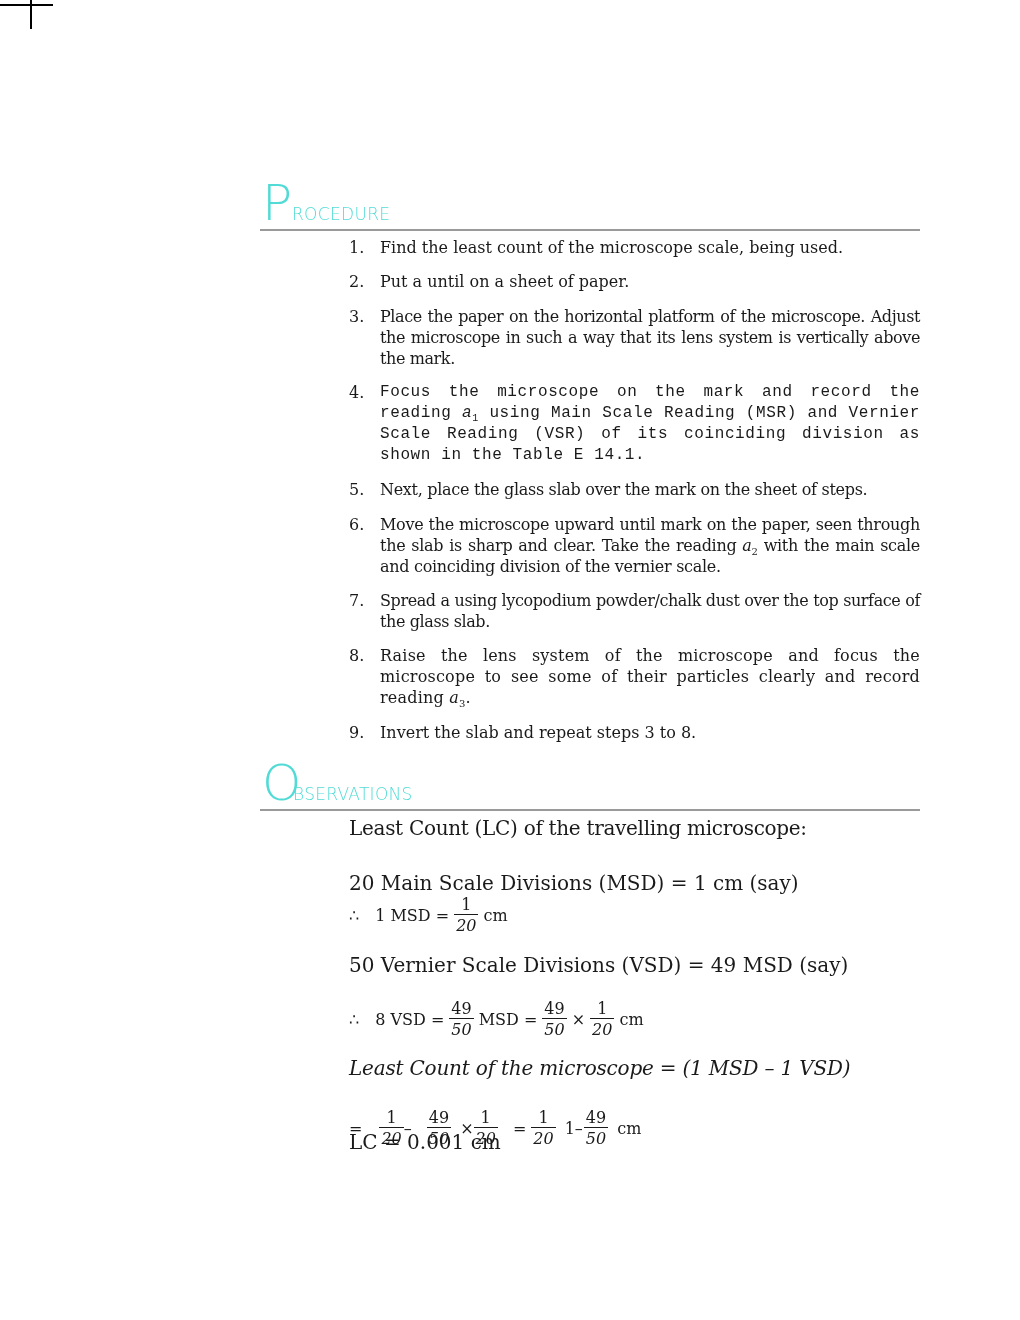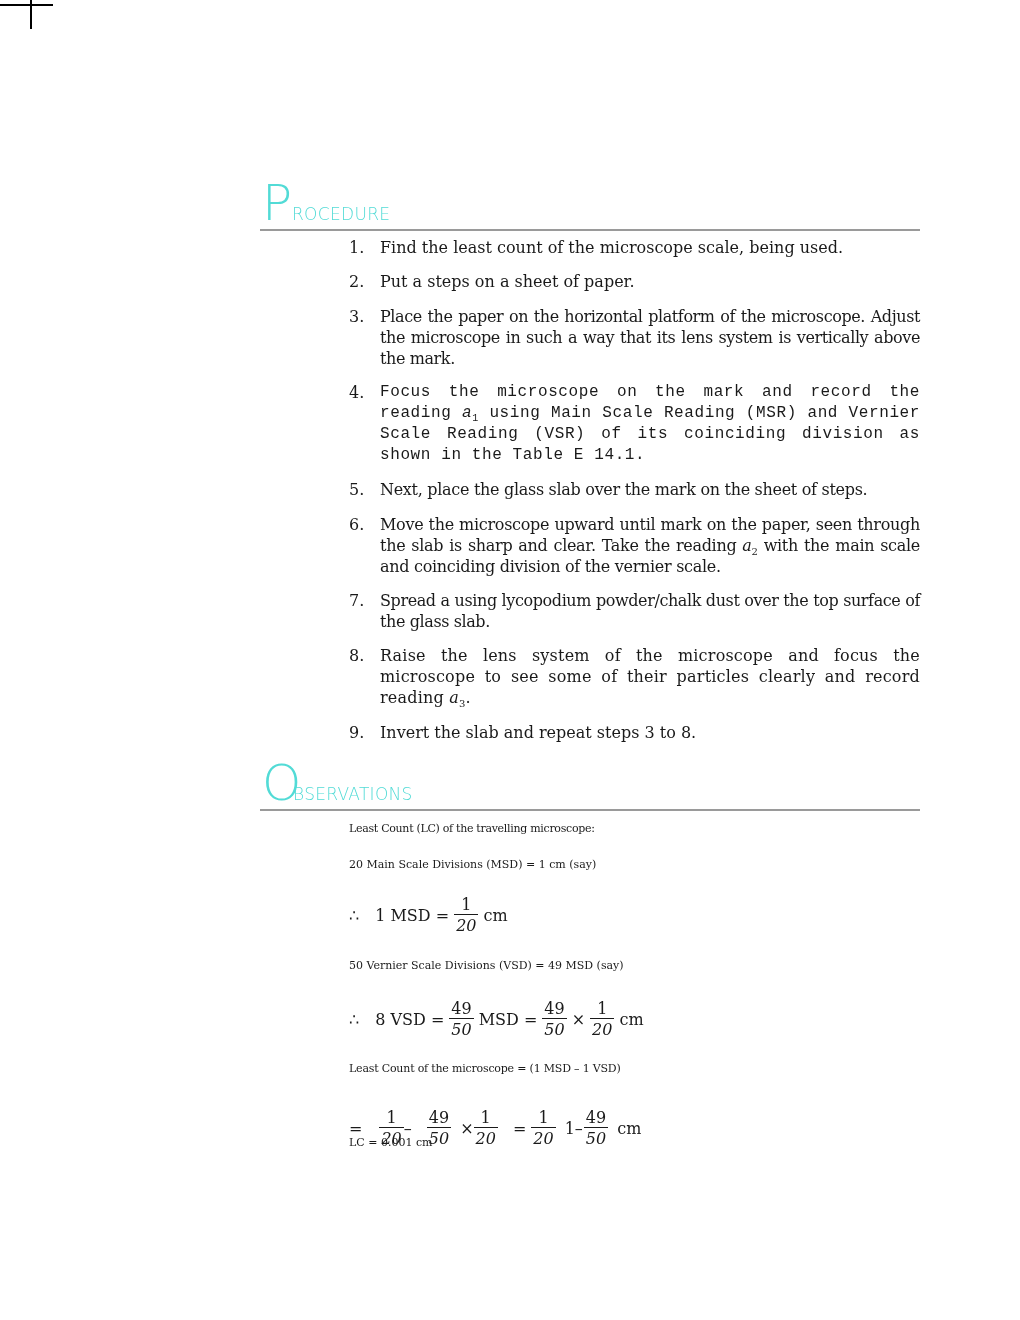--- a/index.html
+++ b/index.html
@@ -35,21 +35,21 @@
     #obs-head .rest { left: 33px; text-align: right; }
 
     .steps { position: absolute; left: 349px; width: 571px; margin: 0; padding: 0; list-style: none; }
     .step { position: absolute; left: 0; width: 571px; font-size: 16px; line-height: 21px; }
     .step .num { position: absolute; left: 0; top: 0; width: 24px; }
     .step .txt { margin-left: 31px; text-align: justify; text-align-last: left; display: block; }
     .step .txt.wide { letter-spacing: 0.6px; font-family: Liberation Mono, monospace; }
     i.var { font-style: italic; }
     sub { font-size: 10px; vertical-align: -4px; line-height: 0; }
 
-    .obs { position: absolute; left: 349px; font-size: 11px; line-height: 21px; white-space: nowrap; }
+    .obs { position: absolute; left: 349px; font-size: 20px; line-height: 21px; white-space: nowrap; }
 
     .eq { position: absolute; left: 349px; font-size: 16px; display: flex; align-items: center; white-space: nowrap; }
     .frac { display: inline-flex; flex-direction: column; align-items: center; margin: 0 5px; line-height: 19px; }
     .frac .n { padding: 0 2px; }
     .frac .d { border-top: 1px solid #1a1a1a; padding: 1px 2px 0; font-style: italic; }
     .sp { display: inline-block; }
   </style>
 </head>
 <body>
 
@@ -61,21 +61,21 @@
   <span class="rest">ROCEDURE</span>
 </div>
 
 <ol class="steps" style="top:0;">
   <li class="step" style="top:237px;">
     <span class="num">1.</span>
     <span class="txt">Find the least count of the microscope scale, being used.</span>
   </li>
   <li class="step" style="top:271px;">
     <span class="num">2.</span>
-    <span class="txt">Put a steps on a sheet of paper.</span>
+    <span class="txt">Put a until on a sheet of paper.</span>
   </li>
   <li class="step" style="top:306px;">
     <span class="num">3.</span>
     <span class="txt" style="letter-spacing:-0.4px;">Place the paper on the horizontal platform of the microscope. Adjust the microscope in such a way that its lens system is vertically above the mark.</span>
   </li>
   <li class="step" style="top:382px;">
     <span class="num">4.</span>
     <span class="txt wide"><span>Focus the microscope on the mark and record the reading</span> <i class="var">a</i><sub>1</sub> <span>using Main Scale Reading (MSR) and Vernier Scale Reading (VSR) of its coinciding division as shown in the Table E 14.1.</span></span>
   </li>
   <li class="step" style="top:479px;">
@@ -99,21 +99,21 @@
     <span class="txt">Invert the slab and repeat steps 3 to 8.</span>
   </li>
 </ol>
 
 <div class="section-head" id="obs-head">
   <span class="big">O</span>
   <span class="rest">BSERVATIONS</span>
 </div>
 
 <div class="obs" style="top:818px; letter-spacing:-0.3px;">Least Count (LC) of the travelling microscope:</div>
-<div class="obs" style="top:854px;">20 Main Scale Divisions (MSD) = 1 cm (say)</div>
+<div class="obs" style="top:873px;">20 Main Scale Divisions (MSD) = 1 cm (say)</div>
 
 <div class="eq" style="top:895px;">
   <span>∴</span>
   <span class="sp" style="width:16px;"></span>
   <span>1 MSD =</span>
   <span class="frac">
       <span class="n">1</span>
       <span class="d">20</span>
     </span>
   <span>cm</span>
@@ -135,21 +135,21 @@
       <span class="d">50</span>
     </span>
   <span>×</span>
   <span class="frac">
       <span class="n">1</span>
       <span class="d">20</span>
     </span>
   <span>cm</span>
 </div>
 
-<div class="obs" style="top:1058px; letter-spacing:-0.2px;">Least Count of the microscope = (1 MSD – 1 VSD)</div>
+<div class="obs" style="top:1058px; letter-spacing:-0.2px;font-style:italic;">Least Count of the microscope = (1 MSD – 1 VSD)</div>
 
 <div class="eq" style="top:1108px;">
   <span>=</span>
   <span class="sp" style="width:12px;"></span>
   <span class="frac">
       <span class="n">1</span>
       <span class="d">20</span>
     </span>
   <span style="margin-left:-5px;">–</span>
   <span class="sp" style="width:10px;"></span>

